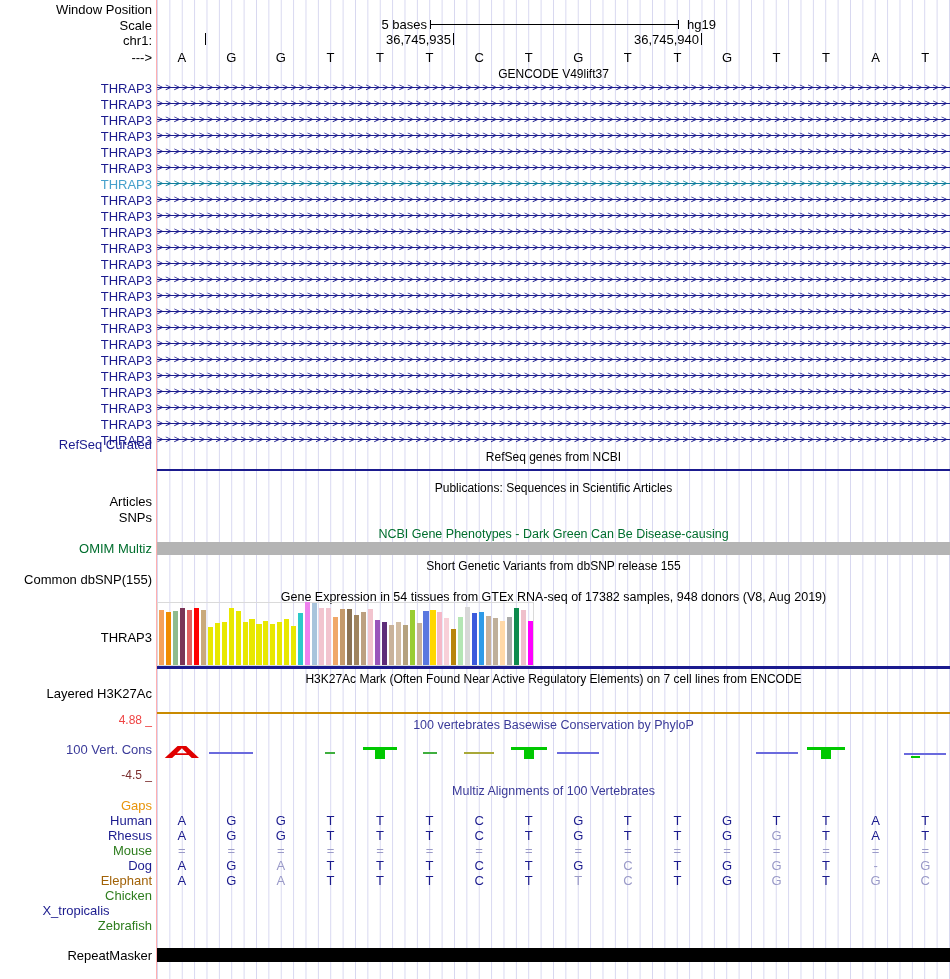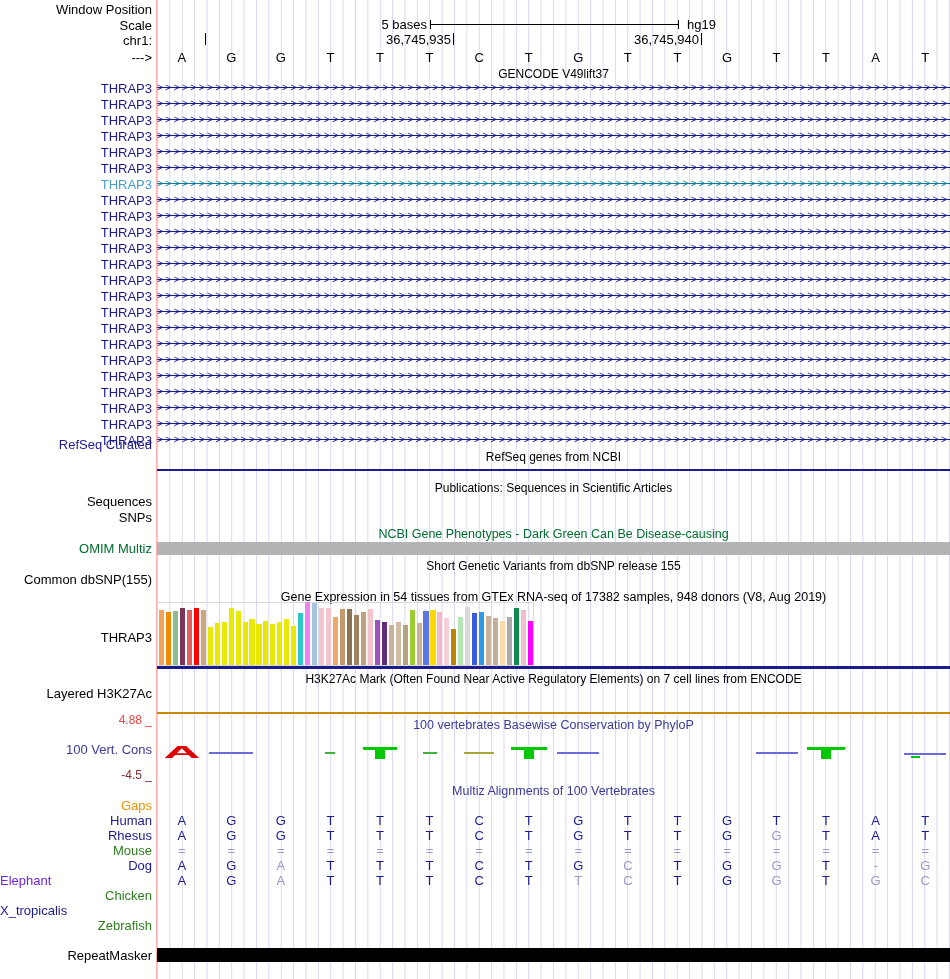--- a/index.html
+++ b/index.html
@@ -116,21 +116,21 @@
       <div class="generow" style="left: 157px; top: 416px; width: 793px; height: 16px; line-height: 16px; overflow: hidden; font-size: 10px; letter-spacing: 2.5px; white-space: nowrap; color: rgb(27, 27, 142); position: absolute;">&gt;&gt;&gt;&gt;&gt;&gt;&gt;&gt;&gt;&gt;&gt;&gt;&gt;&gt;&gt;&gt;&gt;&gt;&gt;&gt;&gt;&gt;&gt;&gt;&gt;&gt;&gt;&gt;&gt;&gt;&gt;&gt;&gt;&gt;&gt;&gt;&gt;&gt;&gt;&gt;&gt;&gt;&gt;&gt;&gt;&gt;&gt;&gt;&gt;&gt;&gt;&gt;&gt;&gt;&gt;&gt;&gt;&gt;&gt;&gt;&gt;&gt;&gt;&gt;&gt;&gt;&gt;&gt;&gt;&gt;&gt;&gt;&gt;&gt;&gt;&gt;&gt;&gt;&gt;&gt;&gt;&gt;&gt;&gt;&gt;&gt;&gt;&gt;&gt;&gt;&gt;&gt;&gt;&gt;&gt;</div>
       <div style="left: 0px; top: 433px; width: 152px; text-align: right; font-size: 13px; line-height: 15px; color: rgb(27, 27, 142); position: absolute;">THRAP3</div>
       <div class="generow" style="left: 157px; top: 432px; width: 793px; height: 16px; line-height: 16px; overflow: hidden; font-size: 10px; letter-spacing: 2.5px; white-space: nowrap; color: rgb(27, 27, 142); position: absolute;">&gt;&gt;&gt;&gt;&gt;&gt;&gt;&gt;&gt;&gt;&gt;&gt;&gt;&gt;&gt;&gt;&gt;&gt;&gt;&gt;&gt;&gt;&gt;&gt;&gt;&gt;&gt;&gt;&gt;&gt;&gt;&gt;&gt;&gt;&gt;&gt;&gt;&gt;&gt;&gt;&gt;&gt;&gt;&gt;&gt;&gt;&gt;&gt;&gt;&gt;&gt;&gt;&gt;&gt;&gt;&gt;&gt;&gt;&gt;&gt;&gt;&gt;&gt;&gt;&gt;&gt;&gt;&gt;&gt;&gt;&gt;&gt;&gt;&gt;&gt;&gt;&gt;&gt;&gt;&gt;&gt;&gt;&gt;&gt;&gt;&gt;&gt;&gt;&gt;&gt;&gt;&gt;&gt;&gt;&gt;</div>
     </div>
 
   <div class="ctitle" style="top:450px">RefSeq genes from NCBI</div>
   <div class="glabel navy" style="top:437px">RefSeq Curated</div>
   <div class="hline" style="top:469px;height:2px;background:#1B1B8E"></div>
 
   <div class="ctitle" style="top:481px">Publications: Sequences in Scientific Articles</div>
-  <div class="glabel" style="top:494px">Sequences</div>
+  <div class="glabel" style="top:494px">Articles</div>
   <div class="glabel" style="top:510px">SNPs</div>
 
   <div class="ctitle" style="top:527px;color:#006E2E;font-size:12.5px">NCBI Gene Phenotypes - Dark Green Can Be Disease-causing</div>
   <div class="glabel" style="top:541px;color:#006E2E">OMIM Multiz</div>
   <div class="hline" style="top:542px;height:13px;background:#B4B4B4"></div>
 
   <div class="ctitle" style="top:559px">Short Genetic Variants from dbSNP release 155</div>
   <div class="glabel" style="top:572px">Common dbSNP(155)</div>
 
   <div class="ctitle" style="top:590px;font-size:12.5px">Gene Expression in 54 tissues from GTEx RNA-seq of 17382 samples, 948 donors (V8, Aug 2019)</div>
@@ -285,37 +285,37 @@
       <div style="left: 454.375px; top: 858px; width: 49.5625px; text-align: center; font-size: 13px; line-height: 15px; color: rgb(27, 27, 142); position: absolute;">C</div>
       <div style="left: 503.938px; top: 858px; width: 49.5625px; text-align: center; font-size: 13px; line-height: 15px; color: rgb(27, 27, 142); position: absolute;">T</div>
       <div style="left: 553.5px; top: 858px; width: 49.5625px; text-align: center; font-size: 13px; line-height: 15px; color: rgb(27, 27, 142); position: absolute;">G</div>
       <div style="left: 603.062px; top: 858px; width: 49.5625px; text-align: center; font-size: 13px; line-height: 15px; color: rgb(154, 154, 200); position: absolute;">C</div>
       <div style="left: 652.625px; top: 858px; width: 49.5625px; text-align: center; font-size: 13px; line-height: 15px; color: rgb(27, 27, 142); position: absolute;">T</div>
       <div style="left: 702.188px; top: 858px; width: 49.5625px; text-align: center; font-size: 13px; line-height: 15px; color: rgb(27, 27, 142); position: absolute;">G</div>
       <div style="left: 751.75px; top: 858px; width: 49.5625px; text-align: center; font-size: 13px; line-height: 15px; color: rgb(154, 154, 200); position: absolute;">G</div>
       <div style="left: 801.312px; top: 858px; width: 49.5625px; text-align: center; font-size: 13px; line-height: 15px; color: rgb(27, 27, 142); position: absolute;">T</div>
       <div style="left: 850.875px; top: 858px; width: 49.5625px; text-align: center; font-size: 13px; line-height: 15px; color: rgb(154, 154, 200); position: absolute;">-</div>
       <div style="left: 900.438px; top: 858px; width: 49.5625px; text-align: center; font-size: 13px; line-height: 15px; color: rgb(154, 154, 200); position: absolute;">G</div>
-      <div style="left: 0px; top: 873px; width: 152px; text-align: left; font-size: 13px; line-height: 15px; color: #6d28d9; position: absolute;">Elephant</div>
+      <div style="left: 0px; top: 873px; width: 152px; text-align: right; font-size: 13px; line-height: 15px; color: #a16207; position: absolute;">Elephant</div>
       <div style="left: 157px; top: 873px; width: 49.5625px; text-align: center; font-size: 13px; line-height: 15px; color: rgb(27, 27, 142); position: absolute;">A</div>
       <div style="left: 206.562px; top: 873px; width: 49.5625px; text-align: center; font-size: 13px; line-height: 15px; color: rgb(27, 27, 142); position: absolute;">G</div>
       <div style="left: 256.125px; top: 873px; width: 49.5625px; text-align: center; font-size: 13px; line-height: 15px; color: rgb(154, 154, 200); position: absolute;">A</div>
       <div style="left: 305.688px; top: 873px; width: 49.5625px; text-align: center; font-size: 13px; line-height: 15px; color: rgb(27, 27, 142); position: absolute;">T</div>
       <div style="left: 355.25px; top: 873px; width: 49.5625px; text-align: center; font-size: 13px; line-height: 15px; color: rgb(27, 27, 142); position: absolute;">T</div>
       <div style="left: 404.812px; top: 873px; width: 49.5625px; text-align: center; font-size: 13px; line-height: 15px; color: rgb(27, 27, 142); position: absolute;">T</div>
       <div style="left: 454.375px; top: 873px; width: 49.5625px; text-align: center; font-size: 13px; line-height: 15px; color: rgb(27, 27, 142); position: absolute;">C</div>
       <div style="left: 503.938px; top: 873px; width: 49.5625px; text-align: center; font-size: 13px; line-height: 15px; color: rgb(27, 27, 142); position: absolute;">T</div>
       <div style="left: 553.5px; top: 873px; width: 49.5625px; text-align: center; font-size: 13px; line-height: 15px; color: rgb(154, 154, 200); position: absolute;">T</div>
       <div style="left: 603.062px; top: 873px; width: 49.5625px; text-align: center; font-size: 13px; line-height: 15px; color: rgb(154, 154, 200); position: absolute;">C</div>
       <div style="left: 652.625px; top: 873px; width: 49.5625px; text-align: center; font-size: 13px; line-height: 15px; color: rgb(27, 27, 142); position: absolute;">T</div>
       <div style="left: 702.188px; top: 873px; width: 49.5625px; text-align: center; font-size: 13px; line-height: 15px; color: rgb(27, 27, 142); position: absolute;">G</div>
       <div style="left: 751.75px; top: 873px; width: 49.5625px; text-align: center; font-size: 13px; line-height: 15px; color: rgb(154, 154, 200); position: absolute;">G</div>
       <div style="left: 801.312px; top: 873px; width: 49.5625px; text-align: center; font-size: 13px; line-height: 15px; color: rgb(27, 27, 142); position: absolute;">T</div>
       <div style="left: 850.875px; top: 873px; width: 49.5625px; text-align: center; font-size: 13px; line-height: 15px; color: rgb(154, 154, 200); position: absolute;">G</div>
       <div style="left: 900.438px; top: 873px; width: 49.5625px; text-align: center; font-size: 13px; line-height: 15px; color: rgb(154, 154, 200); position: absolute;">C</div>
       <div style="left: 0px; top: 888px; width: 152px; text-align: right; font-size: 13px; line-height: 15px; color: rgb(46, 125, 30); position: absolute;">Chicken</div>
-      <div style="left: 0px; top: 903px; width: 152px; text-align: left; font-size: 13px; line-height: 15px; color: rgb(27, 27, 142); position: absolute;">X_tropicalis</div>
+      <div style="left: 0px; top: 903px; width: 152px; text-align: center; font-size: 13px; line-height: 15px; color: rgb(27, 27, 142); position: absolute;">X_tropicalis</div>
       <div style="left: 0px; top: 918px; width: 152px; text-align: right; font-size: 13px; line-height: 15px; color: rgb(46, 125, 30); position: absolute;">Zebrafish</div>
     </div>
 
   <div class="glabel" style="top:948px">RepeatMasker</div>
   <div class="hline" style="top:948px;height:14px;background:#000"></div>
 </div>
 
 </body></html>

